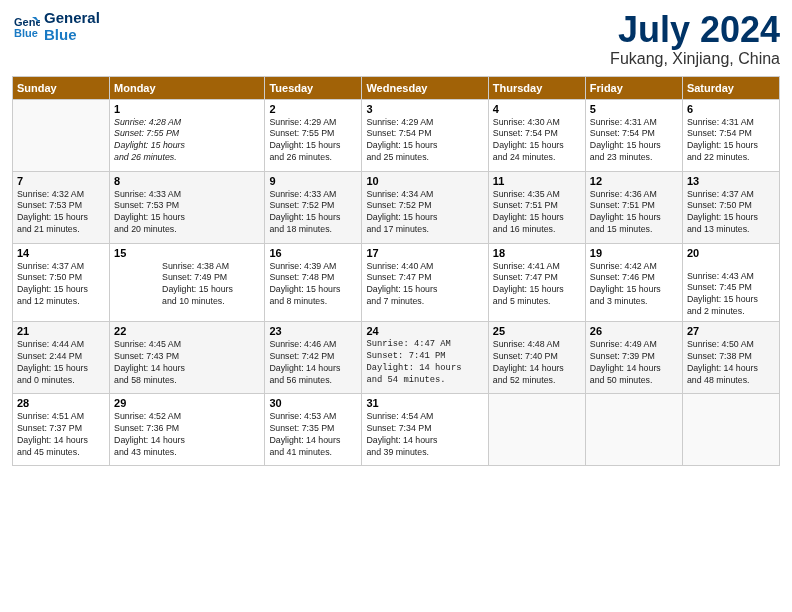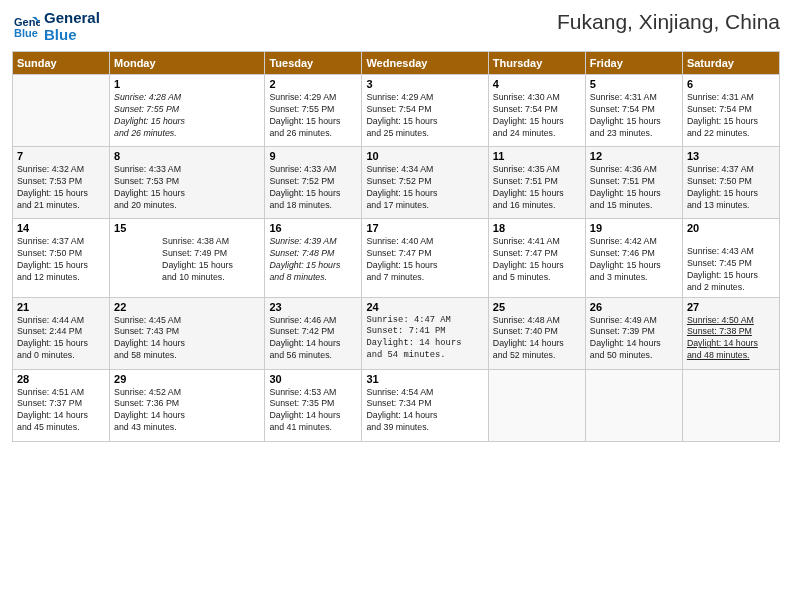--- a/index.html
+++ b/index.html
@@ -33,21 +33,21 @@
     .title-block {
       text-align: right;
     }
     .main-title {
       font-size: 36px;
       font-weight: bold;
       color: #003366;
       line-height: 1.1;
     }
     .subtitle {
-      font-size: 21px;
+      font-size: 16px;
       color: #333;
     }
     table {
       width: 100%;
       border-collapse: collapse;
       font-size: 9.5px;
     }
     th {
       background-color: #a16207;
       color: #fff;
@@ -92,20 +92,21 @@
         <text x="2" y="13" font-size="11" font-weight="bold" fill="#003366" font-family="Arial">General</text>
         <text x="2" y="24" font-size="11" font-weight="bold" fill="#1a7ac4" font-family="Arial">Blue</text>
         <polygon points="20,4 28,10 24,4" fill="#1a7ac4"></polygon>
       </svg>
       <div>
         <div style="font-size:15px;font-weight:bold;color:#003366;line-height:1.1;">General</div>
         <div style="font-size:15px;font-weight:bold;color:#1a7ac4;line-height:1.1;">Blue</div>
       </div>
     </div>
     <div class="title-block">
+      <div class="main-title">July 2024</div>
       <div class="subtitle">Fukang, Xinjiang, China</div>
     </div>
   </div>
 
   <table>
     <thead>
       <tr>
       <th>Sunday</th>
           <th>Monday</th>
           <th>Tuesday</th>
@@ -222,21 +223,21 @@
           </td>
           <td>
             <span class="day-num">15</span>
             <div class="cell-text" style="white-space: pre-line; margin-left: 48px;">Sunrise: 4:38 AM
 Sunset: 7:49 PM
 Daylight: 15 hours
 and 10 minutes.</div>
           </td>
           <td>
             <span class="day-num">16</span>
-            <div class="cell-text" style="white-space: pre-line; font-style: italic;">Sunrise: 4:39 AM
+            <div class="cell-text" style="white-space: pre-line;">Sunrise: 4:39 AM
 Sunset: 7:48 PM
 Daylight: 15 hours
 and 8 minutes.</div>
           </td>
           <td>
             <span class="day-num">17</span>
             <div class="cell-text" style="white-space: pre-line;">Sunrise: 4:40 AM
 Sunset: 7:47 PM
 Daylight: 15 hours
 and 7 minutes.</div>
@@ -301,21 +302,21 @@
           </td>
           <td>
             <span class="day-num">26</span>
             <div class="cell-text" style="white-space: pre-line;">Sunrise: 4:49 AM
 Sunset: 7:39 PM
 Daylight: 14 hours
 and 50 minutes.</div>
           </td>
           <td>
             <span class="day-num">27</span>
-            <div class="cell-text" style="white-space: pre-line; text-decoration: underline;">Sunrise: 4:50 AM
+            <div class="cell-text" style="white-space: pre-line;">Sunrise: 4:50 AM
 Sunset: 7:38 PM
 Daylight: 14 hours
 and 48 minutes.</div>
           </td>
         </tr>
         <tr>
           <td>
             <span class="day-num">28</span>
             <div class="cell-text" style="white-space: pre-line;">Sunrise: 4:51 AM
 Sunset: 7:37 PM

